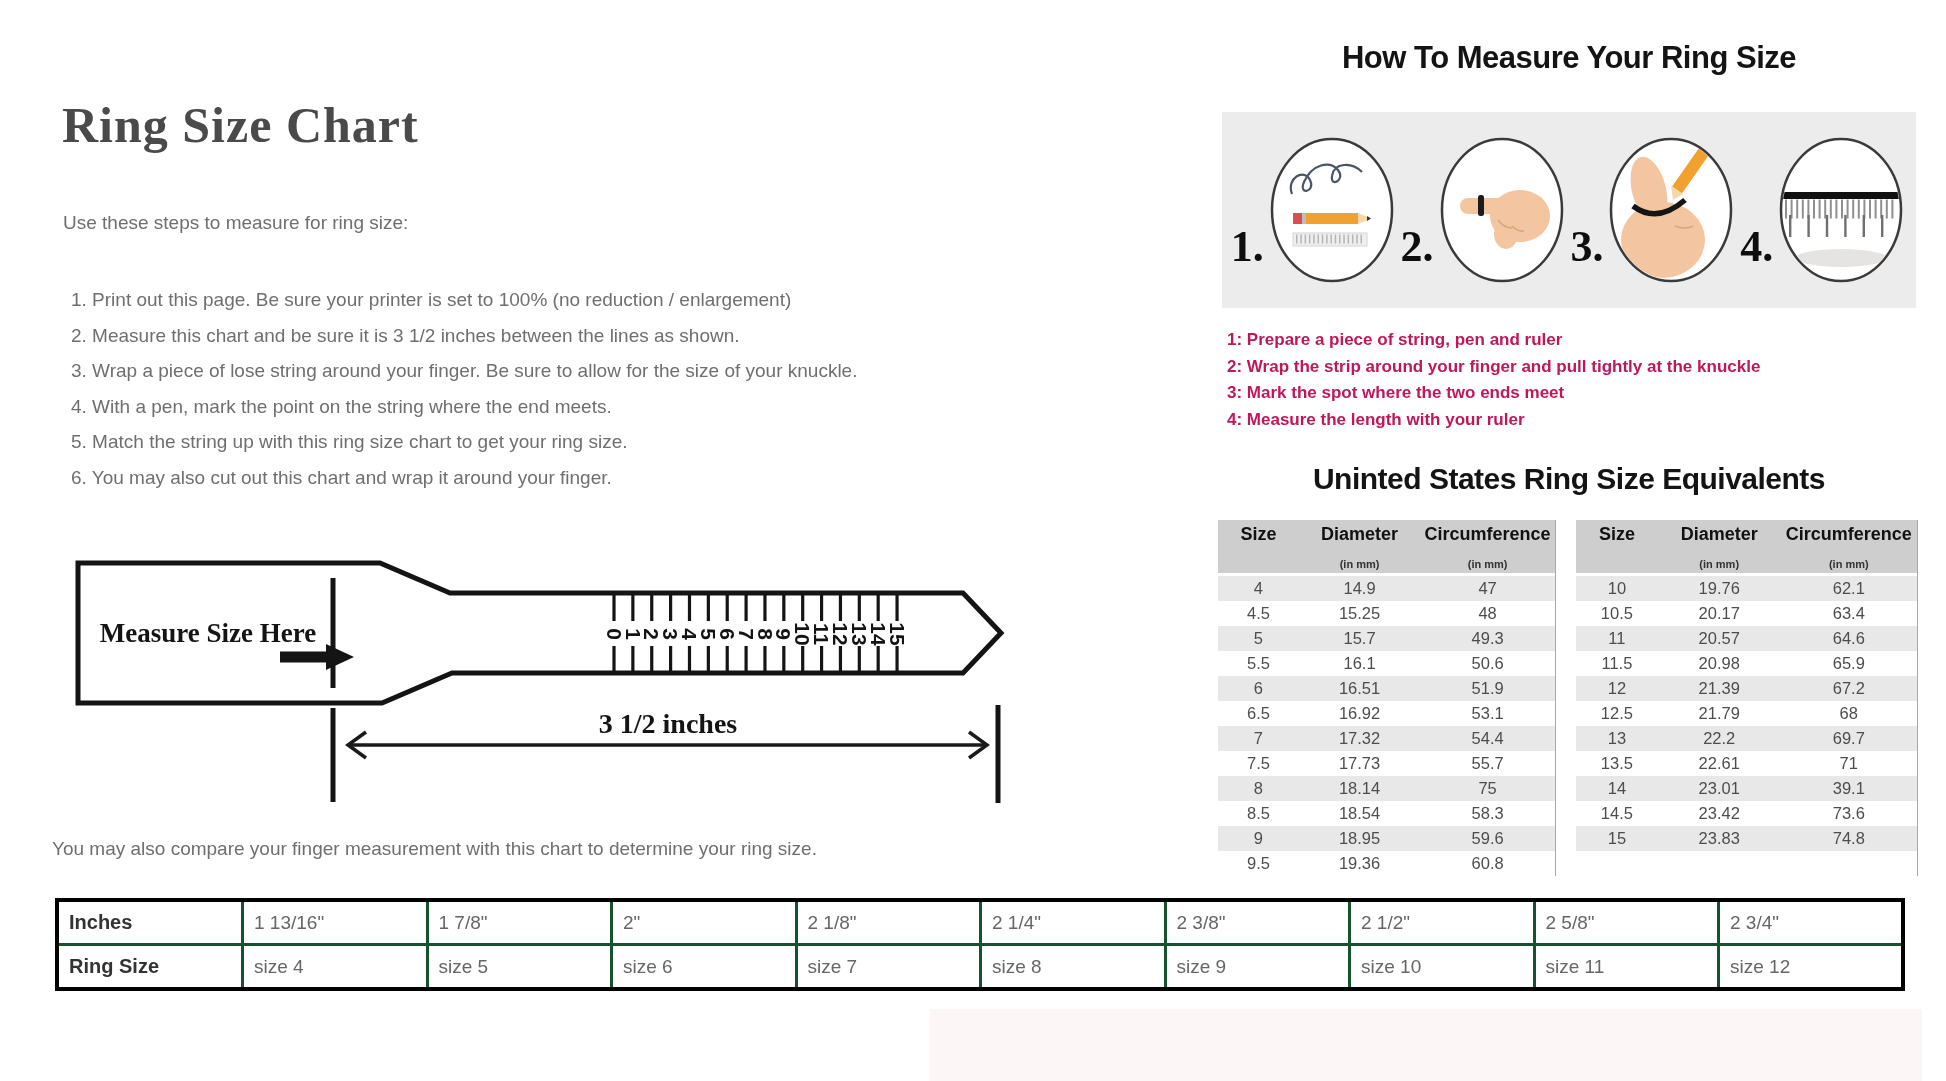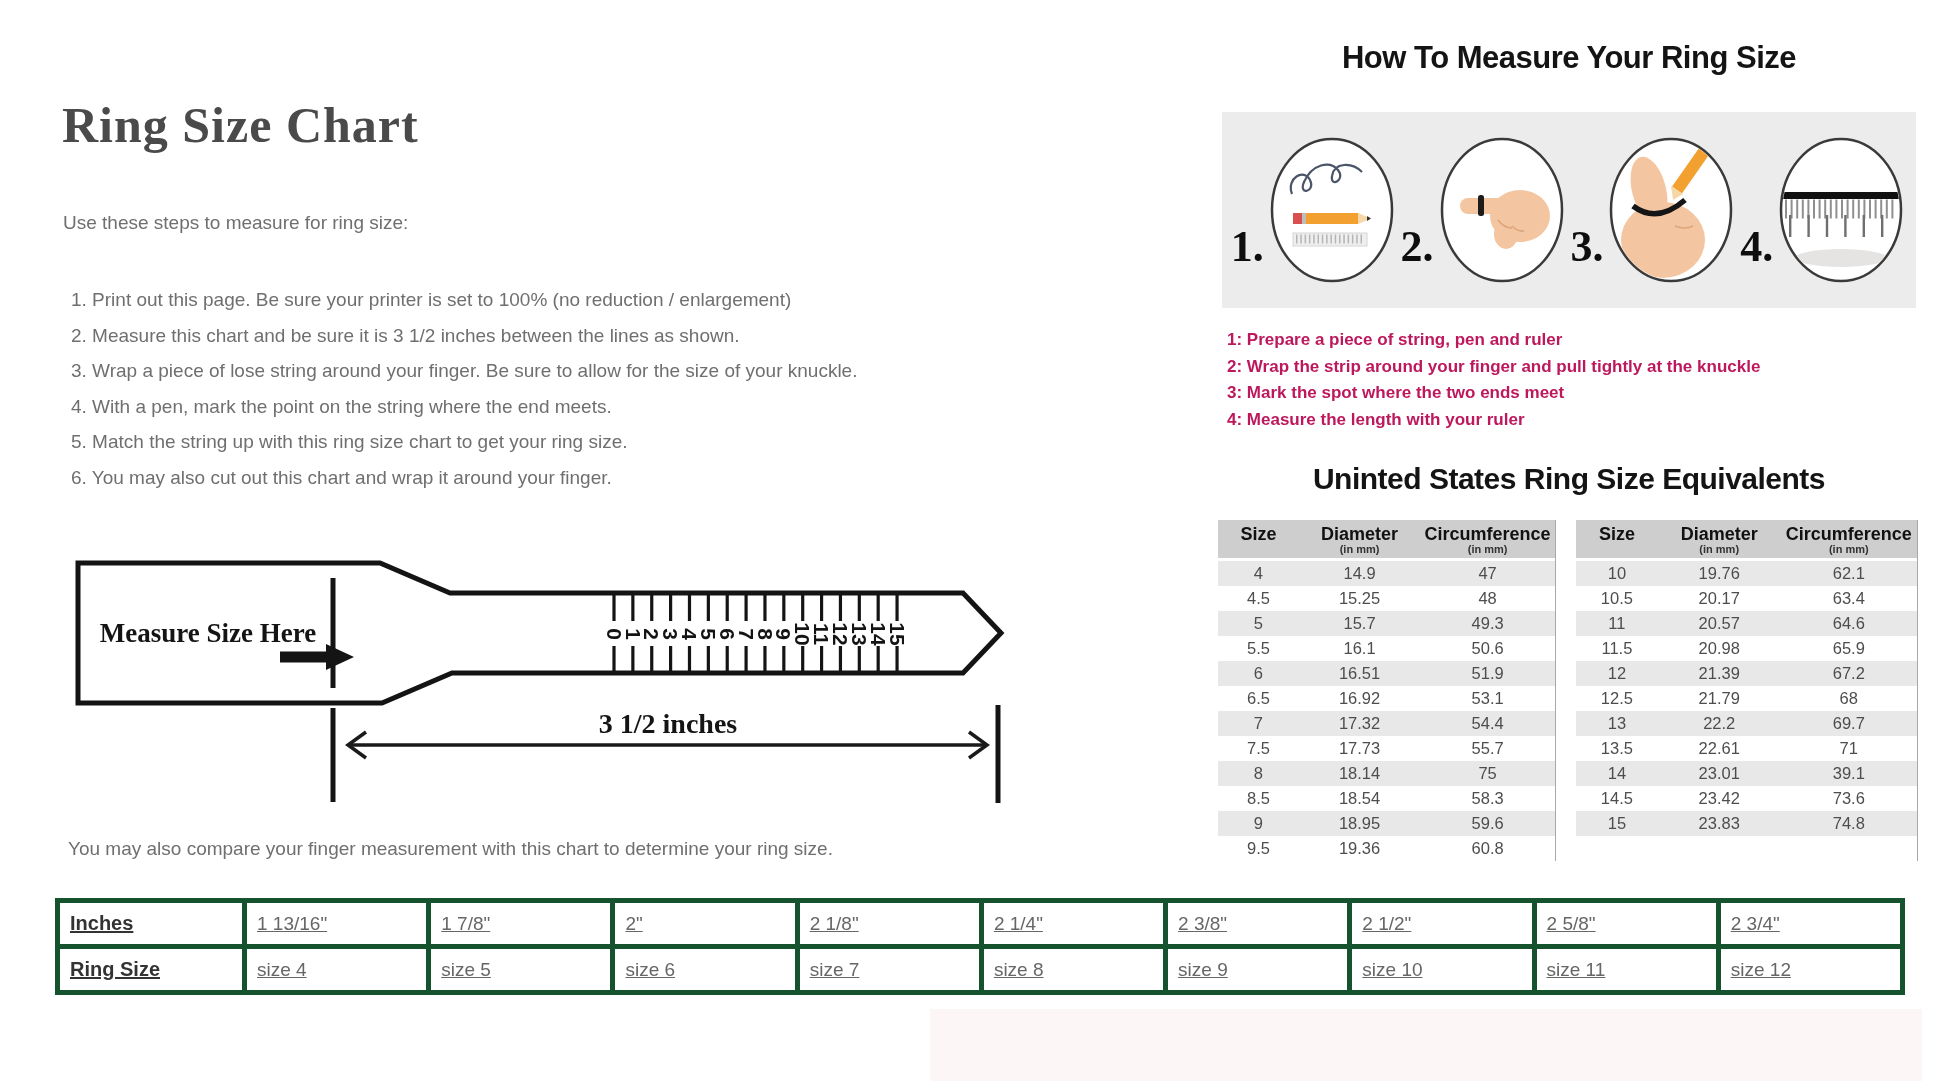--- a/index.html
+++ b/index.html
@@ -5,36 +5,36 @@
   html,body{margin:0;padding:0;background:#fff;}
   #page{position:relative;width:1946px;height:1081px;background:#ffffff;overflow:hidden;
         font-family:"Liberation Sans","DejaVu Sans",sans-serif;color:#6f6f6f;}
 
   
   .page-title{position:absolute;left:62px;top:96px;font-family:"Liberation Serif","DejaVu Serif",serif;
       font-size:50px;font-weight:bold;color:#4a4a4a;letter-spacing:1px;}
   .intro{position:absolute;left:63px;top:212px;font-size:19px;color:#6f6f6f;text-align:center;}
   .steps{position:absolute;left:63px;top:282px;font-size:19px;color:#6f6f6f;margin-left:8px;}
   .steps div{line-height:35.6px;white-space:nowrap;}
-  .compare-note{position:absolute;left:68px;top:838px;font-size:19px;color:#6f6f6f;}
+  .compare-note{position:absolute;left:52px;top:838px;font-size:19px;color:#6f6f6f;}
 
   
   .sizer{position:absolute;left:60px;top:545px;}
   .sizer .outline{fill:#ffffff;stroke:#141414;stroke-width:5;}
   .sizer .vline{stroke:#141414;stroke-width:5;}
   .sizer .thin{stroke:#1a1a1a;stroke-width:3.5;fill:none;}
   .sizer .tick{stroke:#141414;stroke-width:3.2;}
   .sizer .ticknum{font-family:"Liberation Sans",sans-serif;font-weight:bold;font-size:21px;fill:#141414;}
   .sizer .serif-lbl{font-family:"Liberation Serif","DejaVu Serif",serif;font-weight:bold;fill:#141414;}
 
   
   .bottom-table{position:absolute;left:55px;top:898px;width:1850px;border-collapse:collapse;
       table-layout:fixed;background:#fff;border:4px solid #000;}
-  .bottom-table td{border:5px solid #14532d;height:41px;padding:0 0 0 10px;font-size:19px;color:#666;
-      white-space:nowrap;overflow:hidden;text-decoration:underline;}
+  .bottom-table td{border:3px solid #14532d;height:41px;padding:0 0 0 10px;font-size:19px;color:#666;
+      white-space:nowrap;overflow:hidden;}
   .bottom-table td.lbl{font-weight:bold;color:#333;font-size:20px;width:172px;}
 
   
   .how-title{position:absolute;left:1222px;top:40px;width:694px;text-align:center;
       font-size:31px;font-weight:bold;color:#141414;letter-spacing:-0.5px;}
   .figure-panel{position:absolute;left:1222px;top:112px;width:694px;height:196px;background:#edecec;
       display:flex;align-items:center;justify-content:space-evenly;padding:0 6px;box-sizing:border-box;}
   .fig-group{display:flex;align-items:flex-end;}
   .fig-num{font-family:"Liberation Serif","DejaVu Serif",serif;font-weight:bold;font-size:44px;
       color:#0e0e0e;margin:0 2px 14px 0;}
@@ -42,21 +42,21 @@
   .how-steps div{line-height:26.5px;white-space:nowrap;}
   .equiv-title{position:absolute;left:1222px;top:462px;width:694px;text-align:center;
       font-size:30px;font-weight:bold;color:#141414;letter-spacing:-0.5px;}
 
   .equiv{position:absolute;top:520px;border-collapse:separate;border-spacing:0;background:#fff;
       border-right:1px solid #a8a8a8;}
   .equiv.left{left:1218px;width:338px;}
   .equiv.right{left:1576px;width:342px;}
   .equiv th{background:#cecece;color:#111;font-size:18px;font-weight:bold;padding:5px 0 3px 0;
       border-bottom:3px solid #fff;vertical-align:top;line-height:1.0;}
-  .equiv th .sub{display:block;font-size:11px;font-weight:bold;color:#333;margin-top:1px;}
+  .equiv th .sub{display:block;font-size:11px;font-weight:bold;color:#333;margin-top:16px;}
   .equiv td{height:25px;text-align:center;font-size:16.5px;color:#4d4d4d;padding:0;}
   .equiv tbody tr:nth-child(odd){background:#e8e8e8;}
   .equiv col.c1{width:24%;} .equiv col.c2{width:36%;} .equiv col.c3{width:40%;}
 
   .pink-strip{position:absolute;left:930px;top:1009px;width:992px;height:72px;
       background:#fdf6f6;}
 
   
   .ellipse-frame{fill:#fff;stroke:#3a3a3a;stroke-width:2.5;}
 </style>

